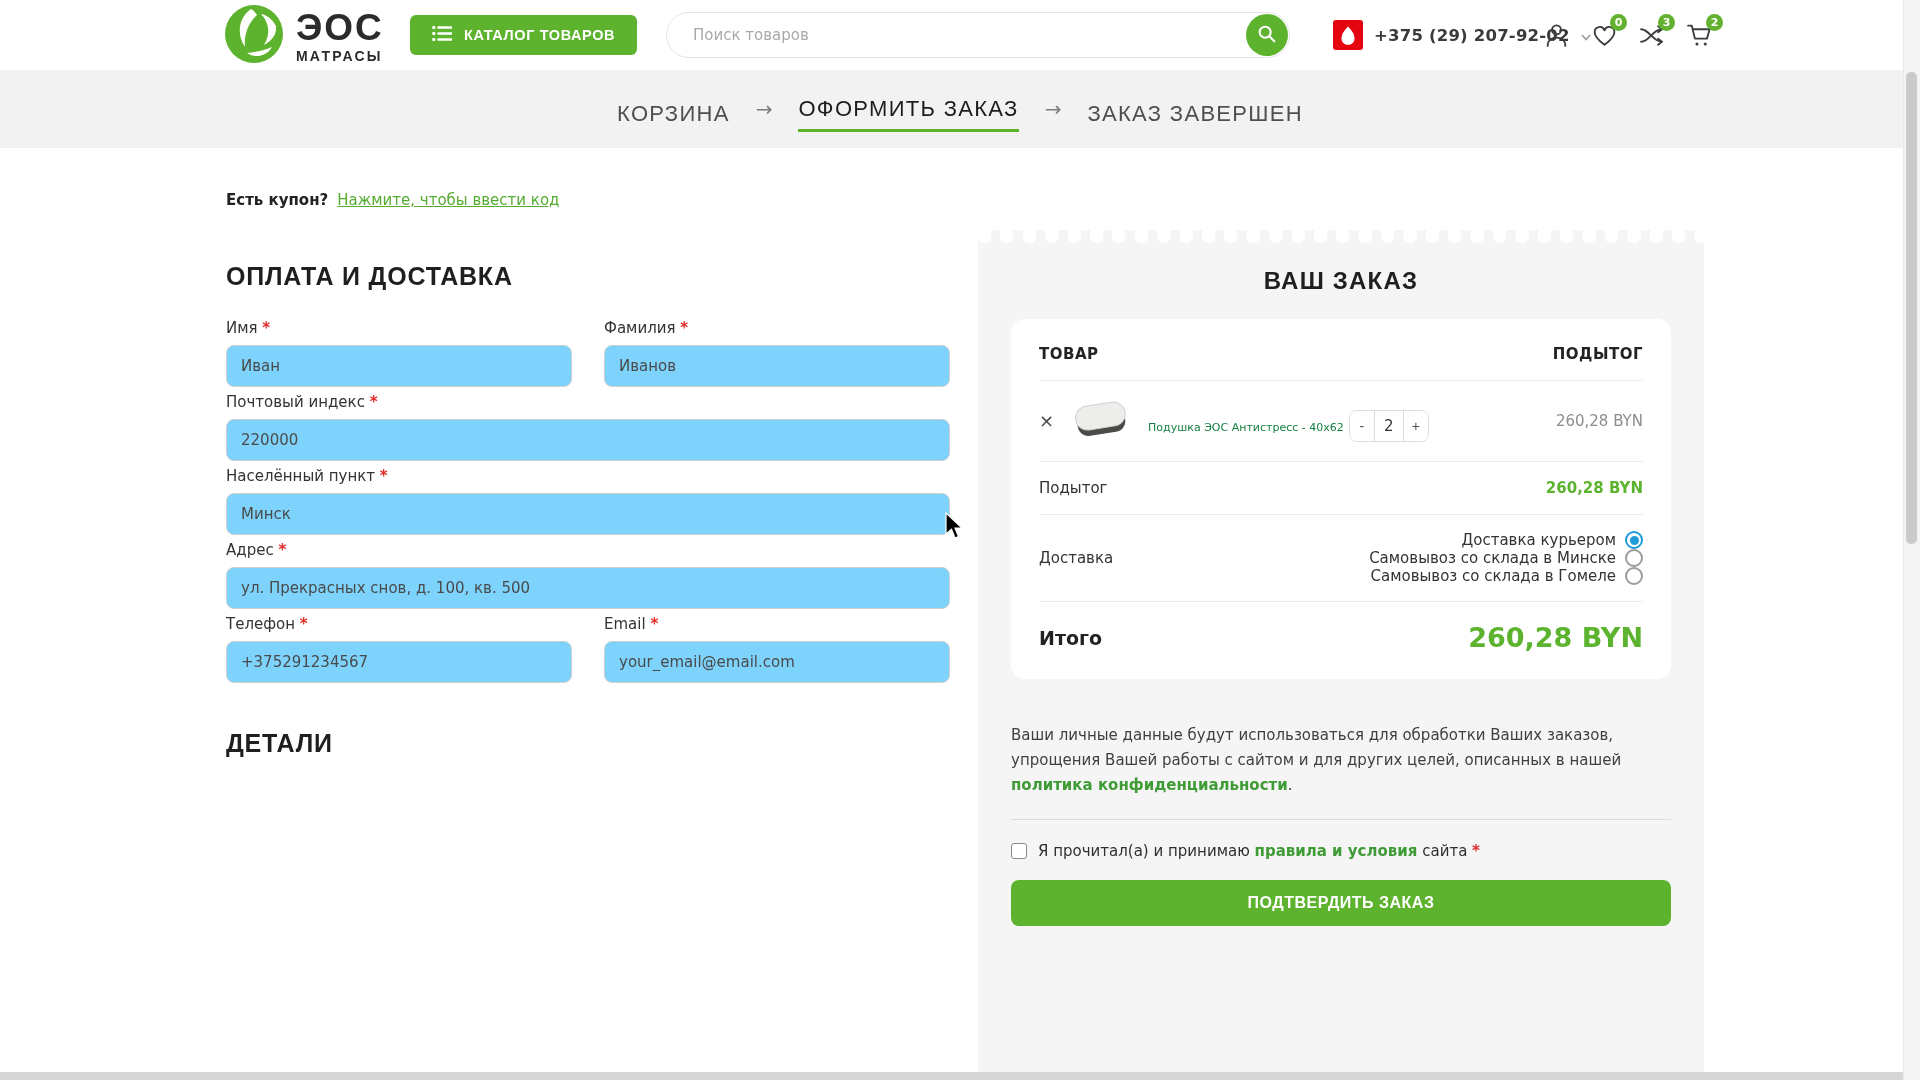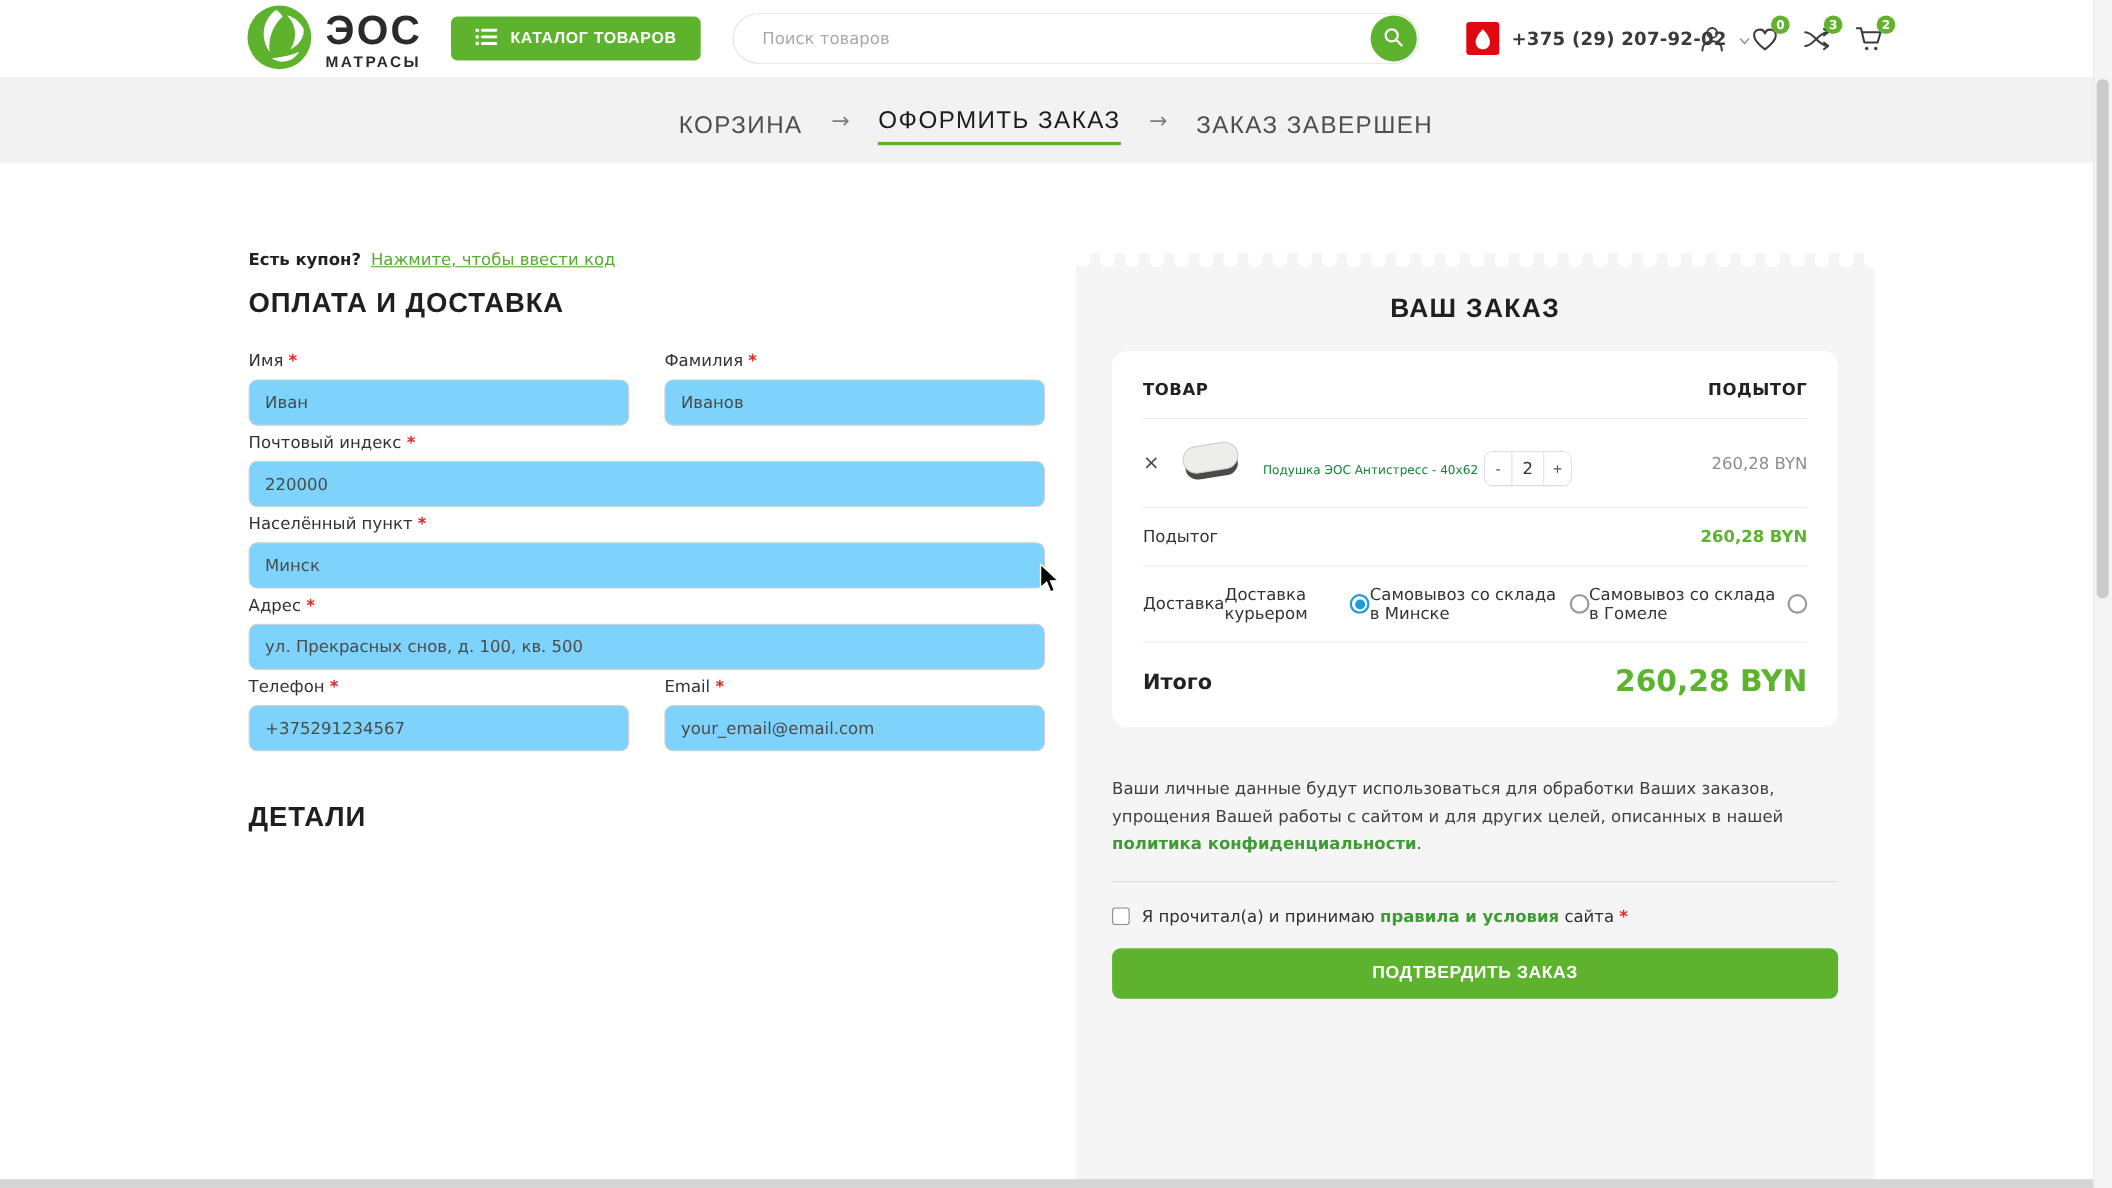--- a/index.html
+++ b/index.html
@@ -31,21 +31,21 @@
   .badge { position:absolute; top:-8px; right:-8px; min-width:17px; height:17px; border-radius:50%;
     background:#62b22f; color:#fff; font-size:11px; font-weight:700; display:flex; align-items:center; justify-content:center; }
   
   .breadcrumb-bar { position:absolute; top:70px; left:0; width:1920px; height:78px; background:#f2f2f2;
     display:flex; align-items:center; justify-content:center; gap:26px; z-index:4; }
   .crumb { font-size:22px; letter-spacing:1.3px; color:#4f4f4f; font-family:"Liberation Sans",sans-serif; cursor:pointer;margin-top:10px; }
   .crumb.active { color:#1d1d1d; font-weight:400; border-bottom:3px solid #5db32d; padding-bottom:7px; cursor:default; }
   .crumb-sep { font-size:20px; color:#7d7d7d; }
   
   .coupon-row { position:absolute; left:226px; top:191px; font-size:15px; display:flex; gap:9px; align-items:baseline; }
-  .coupon-q { font-weight:700; color:#222;margin-top:36px; }
+  .coupon-q { font-weight:700; color:#222; }
   .coupon-link { color:#56ab31; text-decoration:underline; cursor:pointer; }
   
   .billing { position:absolute; left:226px; top:262px; width:724px; }
   .section-title { font-size:25px; font-weight:700; color:#1f1f1f; letter-spacing:0.8px;
     font-family:"Liberation Sans",sans-serif; margin-bottom:28px; }
   .field-row { display:flex; gap:32px; }
   .field { flex:1; margin-bottom:6px; }
   .field-label { display:block; font-size:15px; color:#333; margin-bottom:8px; }
   .req { color:#e02b27; font-weight:700; }
   .text-input { width:100%; height:42px; border:1px solid #cfcfcf; border-radius:8px; background:#7dd3fc;
@@ -75,21 +75,21 @@
   .stepper { display:inline-flex; border:1px solid #ddd; border-radius:8px; overflow:hidden; background:#fff; margin-top:9px; }
   .stepper button { width:24px; height:30px; border:none; background:#fff; color:#555; font-size:14px; cursor:pointer; }
   .stepper input { width:30px; height:30px; border:none; border-left:1px solid #ddd; border-right:1px solid #ddd;
     text-align:center; font-size:15px; color:#333; outline:none; font-family:"DejaVu Sans",sans-serif; }
   .prod-price { font-size:15px; color:#8d8d8d; }
   .sum-row { display:flex; justify-content:space-between; align-items:center; padding:17px 0; font-size:15px; }
   .sum-label { color:#333; }
   .sum-value { color:#5cb32e; font-weight:600; }
   .ship-row { display:flex; justify-content:space-between; padding:16px 0; font-size:15px; }
   .ship-label { color:#333; align-self:center; }
-  .ship-opts { display:flex; flex-direction:row; gap:0; align-items:flex-end; }
+  .ship-opts { display:flex; flex-direction:column; gap:0; align-items:flex-end; }
   .ship-opt { display:flex; align-items:center; gap:9px; color:#333; cursor:pointer; }
   .radio { width:18px; height:18px; border-radius:50%; border:2px solid #9b9b9b; background:#fff; flex:none; position:relative; }
   .radio.checked { border-color:#1e9cd7; }
   .radio.checked::after { content:""; position:absolute; inset:2.5px; border-radius:50%; background:#1e9cd7; }
   .total-row { display:flex; justify-content:space-between; align-items:center; padding:20px 0 26px; }
   .total-label { font-size:19px; font-weight:700; color:#222; }
   .total-value { font-size:27px; font-weight:700; color:#5cb32e; }
   
   .pay-section { margin:36px 33px 0; font-size:15px; }
   .pay-opt { display:flex; align-items:center; gap:10px; color:#222; cursor:pointer; }

